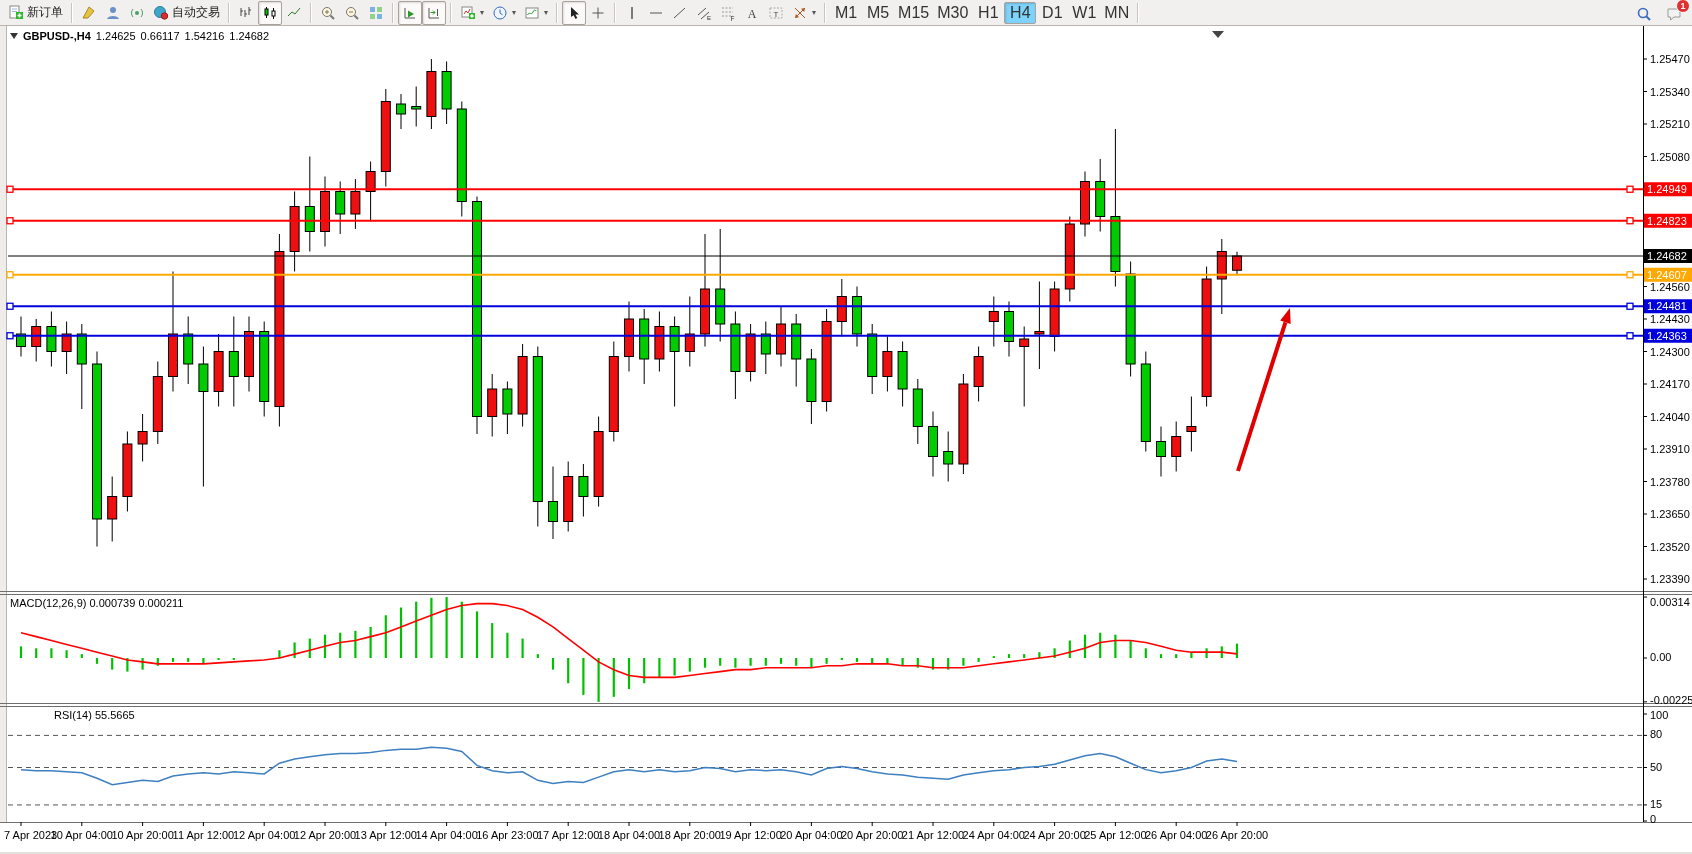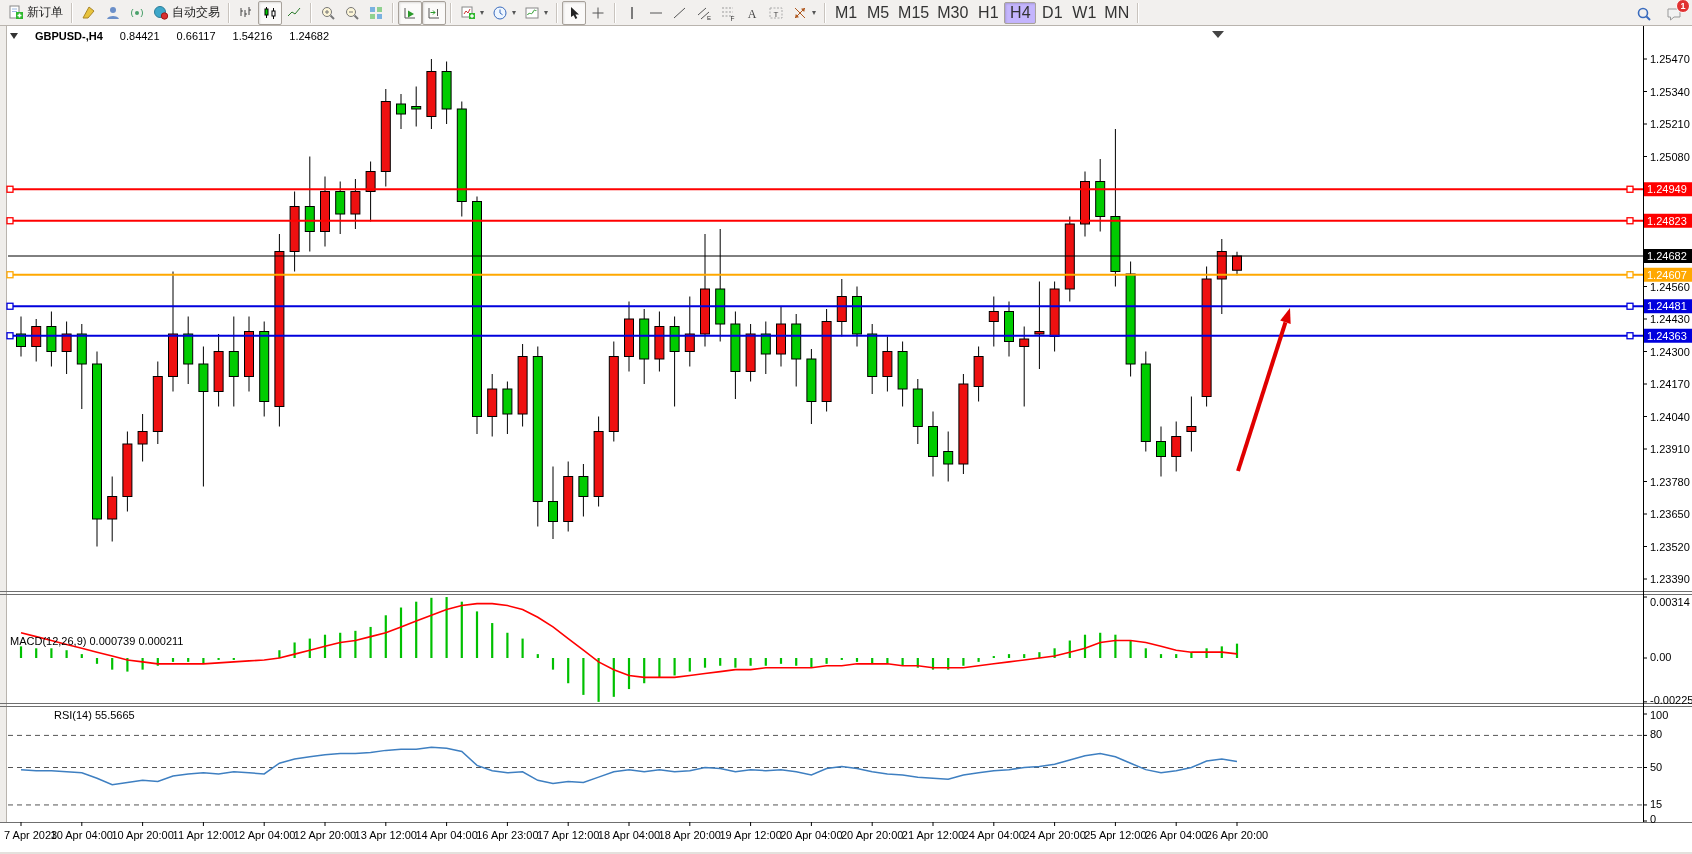--- a/index.html
+++ b/index.html
@@ -6,30 +6,30 @@
   #app{position:relative;width:1692px;height:854px;background:#fff;font-family:"Liberation Sans",sans-serif;overflow:hidden;}
   
   #toolbar{position:absolute;left:0;top:0;width:1692px;height:26px;background:#f2f0ee;border-bottom:1px solid #b9b4ae;display:flex;align-items:center;padding-left:4px;box-sizing:border-box;}
   .tb-btn{display:inline-flex;align-items:center;gap:3px;height:22px;padding:0 3px;border:1px solid transparent;border-radius:2px;cursor:default;}
   .tb-btn.active{background:#fbfaf9;border:1px solid #a8a29b;box-shadow:inset 1px 1px 2px rgba(0,0,0,.12);}
   .tb-btn svg{display:block;}
   .tb-lbl{font-size:12px;color:#222;white-space:nowrap;}
   .tb-sep{width:1px;height:20px;background:#c9c4be;border-right:1px solid #fff;margin:0 4px;}
   .tb-caret{font-size:8px;color:#555;margin-left:1px;}
   .tf-btn{font-size:16px;color:#333;height:20px;min-width:24px;display:inline-flex;align-items:center;justify-content:center;padding:0 3px;border:1px solid transparent;border-radius:2px;}
-  .tf-btn.active{background:#c4b5fd;border:1px solid #a8a29b;box-shadow:inset 1px 1px 2px rgba(0,0,0,.15);}
+  .tf-btn.active{background:#7dd3fc;border:1px solid #a8a29b;box-shadow:inset 1px 1px 2px rgba(0,0,0,.15);}
   #tb-right{position:absolute;right:6px;top:2px;display:flex;align-items:center;gap:6px;}
   #notif-badge{position:absolute;right:-5px;top:-4px;background:#e03131;color:#fff;font-size:9px;font-weight:bold;border-radius:7px;min-width:12px;height:12px;display:flex;align-items:center;justify-content:center;border:1px solid #fff;}
   
   #chart{position:absolute;left:0;top:26px;width:1692px;height:828px;background:#fff;}
   #chart-svg{position:absolute;left:0;top:0;}
   .overlay{position:absolute;font-size:11px;color:#000;white-space:nowrap;}
-  #info-line{left:10px;top:4px;display:flex;align-items:center;gap:17px;}
+  #info-line{left:10px;top:4px;display:flex;align-items:center;gap:5px;}
   #info-line .tri{width:0;height:0;border-left:4px solid transparent;border-right:4px solid transparent;border-top:6px solid #333;display:inline-block;}
-  #macd-label{left:10px;top:571px;margin-top:38px;}
+  #macd-label{left:10px;top:571px;}
   #rsi-label{left:10px;top:683px;padding-left:44px;}
 </style>
 </head>
 <body>
 <div id="app">
 
 <div id="toolbar">
       <span class="tb-btn">
         <svg width="16" height="16" viewBox="0 0 16 16">
           <rect x="2" y="1" width="9" height="12" fill="#fff" stroke="#888"></rect>
@@ -620,21 +620,21 @@
           <text x="1115.3999999999999" y="813" font-size="11" fill="#000" text-anchor="middle">25 Apr 12:00</text>
           <line x1="1176.2" y1="796" x2="1176.2" y2="800" stroke="#000"></line>
           <text x="1176.2" y="813" font-size="11" fill="#000" text-anchor="middle">26 Apr 04:00</text>
           <line x1="1237" y1="796" x2="1237" y2="800" stroke="#000"></line>
           <text x="1237" y="813" font-size="11" fill="#000" text-anchor="middle">26 Apr 20:00</text>
         </g>
       </svg>
   <div class="overlay" id="info-line">
     <span class="tri"></span>
     <span style="font-weight:bold;">GBPUSD-,H4</span>
-    <span>0.84421</span>
+    <span>1.24625</span>
     <span>0.66117</span>
     <span>1.54216</span>
     <span>1.24682</span>
   </div>
   <div class="overlay" id="macd-label">MACD(12,26,9) 0.000739 0.000211</div>
   <div class="overlay" id="rsi-label">RSI(14) 55.5665</div>
 </div>
 
 </div>
 

